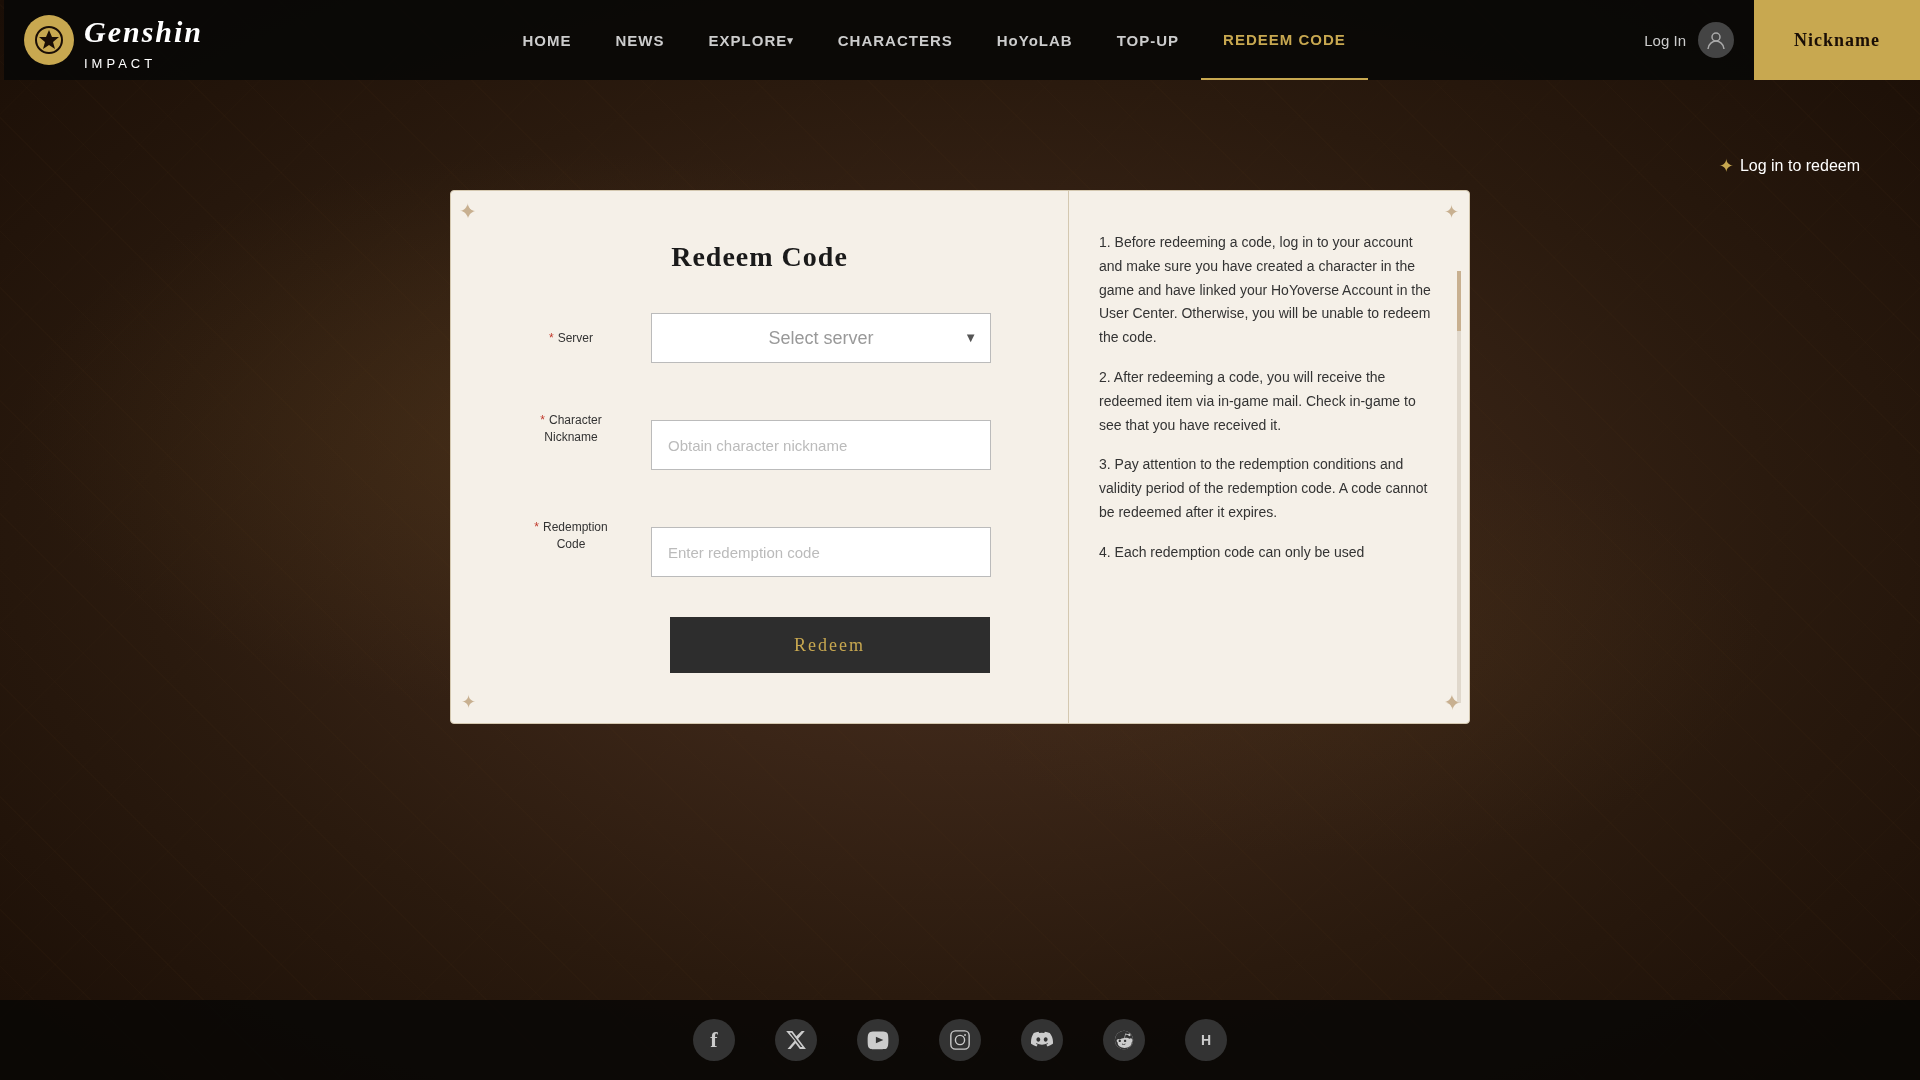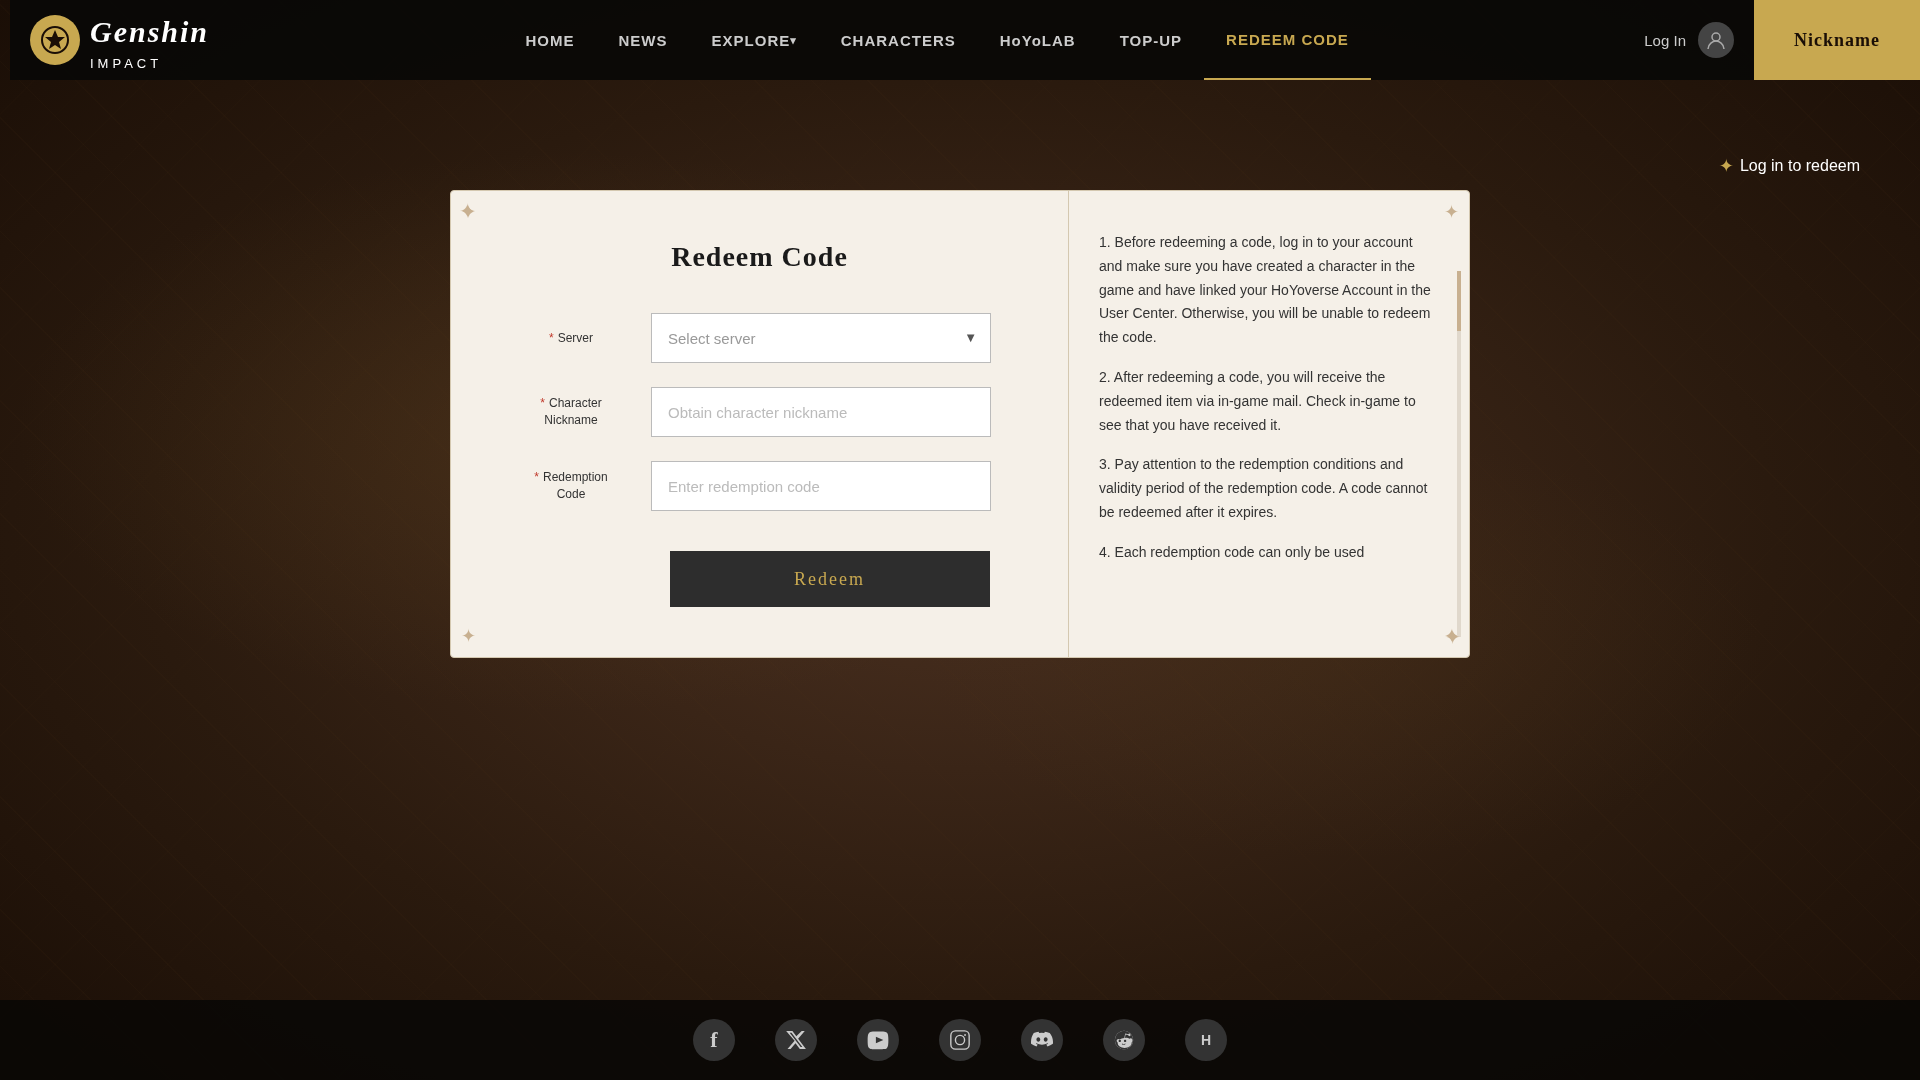--- a/index.html
+++ b/index.html
@@ -45,21 +45,21 @@
       inset: 0;
       background:
         radial-gradient(ellipse 800px 400px at 30% 40%, rgba(100,70,30,0.3) 0%, transparent 70%),
         radial-gradient(ellipse 600px 300px at 70% 60%, rgba(80,55,25,0.25) 0%, transparent 70%);
     }
 
     
     nav {
       position: absolute;
       top: 0;
-      left: 10px;
+      left: 4px;
       right: 0;
       height: 80px;
       background: rgba(10,8,6,0.95);
       display: flex;
       align-items: center;
       z-index: 100;
     }
 
     .nav-logo {
       display: flex;
@@ -287,38 +287,40 @@
       color: #555;
       pointer-events: none;
     }
 
     .select-wrap select {
       width: 100%;
       height: 50px;
       border: 1px solid #bbb;
       background: #fff;
       padding: 12px 16px;
-      font-size: 15px;
+      font-size: 18px;
       color: #999;
       font-family: sans-serif;
       appearance: none;
       cursor: pointer;
       outline: none;
+      text-align: center;
     }
 
     .form-text-input {
       width: 340px;
       height: 50px;
       border: 1px solid #bbb;
       background: #fff;
       padding: 0 16px;
       font-size: 15px;
       color: #999;
       font-family: sans-serif;
       outline: none;
+      margin-top: 33px;
     }
 
     .form-text-input::placeholder {
       color: #bbb;
     }
 
     .redeem-btn {
       width: 320px;
       height: 56px;
       background: #2d2d2d;

